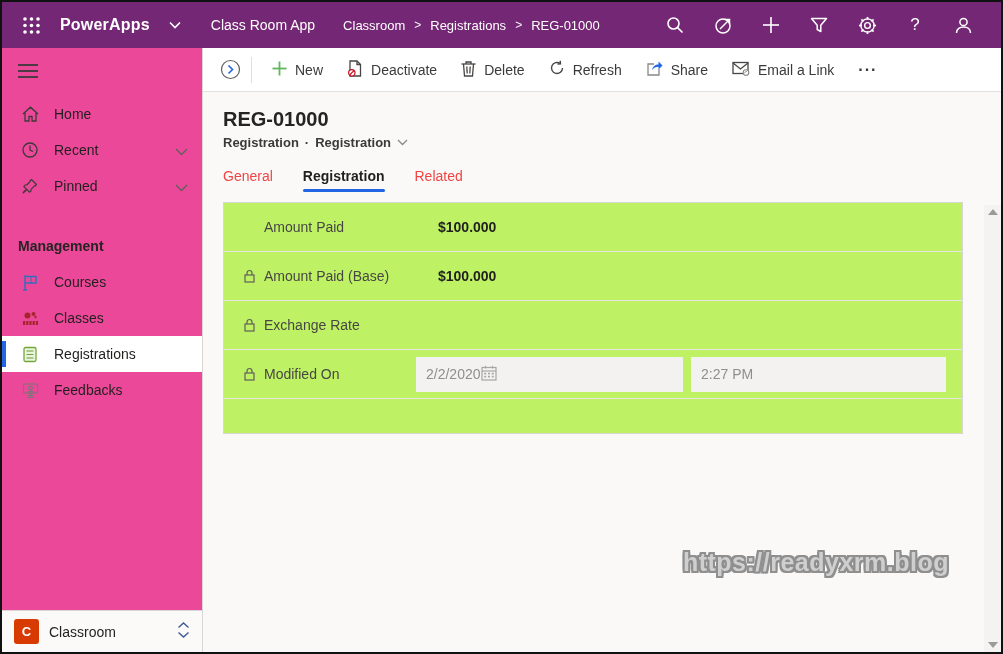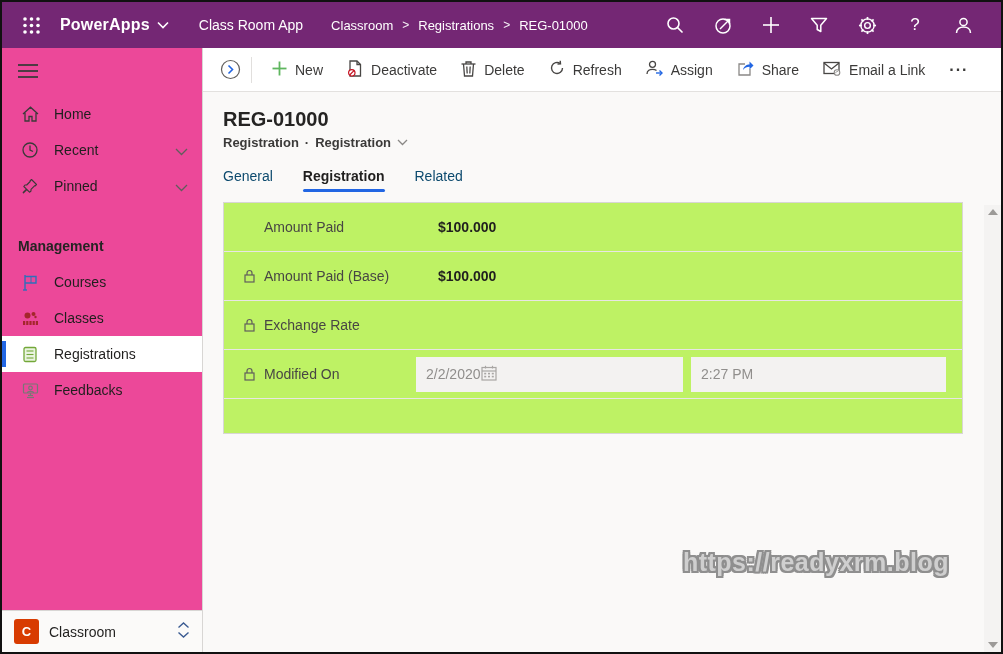--- a/index.html
+++ b/index.html
@@ -4,21 +4,21 @@
 <style>
   * { margin:0; padding:0; box-sizing:border-box; }
   body { font-family:"Liberation Sans", sans-serif; background:#666; }
   .screen { position:relative; width:1003px; height:654px; background:#fff;
             border:2px solid #111; overflow:hidden; }
 
   
   .topbar { height:46px; background:#742774; display:flex; align-items:center;
             color:#fff; padding:0 14px 0 12px; }
   .waffle { width:34px; height:34px; display:flex; align-items:center; justify-content:center; cursor:pointer; }
-  .brand { display:flex; align-items:center; gap:7px; margin-left:12px; cursor:pointer; }
+  .brand { display:flex; align-items:center; gap:19px; margin-left:12px; cursor:pointer; }
   .brand .name { font-size:16px; font-weight:bold; letter-spacing:.2px; }
   .envname { font-size:14px; margin-left:30px; white-space:nowrap; }
   .crumbs { display:flex; align-items:center; gap:9px; font-size:13px; margin-left:28px; white-space:nowrap; }
   .crumb { cursor:pointer; }
   .crumb-sep { font-size:12px; opacity:.95; }
   .topbar-spacer { flex:1; }
   .top-icons { display:flex; align-items:center; }
   .top-icon { width:48px; height:46px; display:flex; align-items:center; justify-content:center; cursor:pointer; }
   .help-glyph { font-size:17px; color:#fff; }
 
@@ -55,21 +55,21 @@
   .cmd-overflow { font-size:16px; font-weight:bold; color:#3b3a39; padding:0 12px; cursor:pointer; letter-spacing:1px; }
 
   
   .content { position:relative; flex:1; background:#faf9f8; overflow:hidden; }
   .rec-header { padding:16px 0 0 20px; }
   .rec-title { font-size:20px; font-weight:bold; color:#252423; }
   .rec-sub { margin-top:4px; display:flex; align-items:center; gap:6px;
              font-size:13px; font-weight:bold; color:#3b3a39; }
   .rec-sub .dot { color:#3b3a39; }
   .tabs { display:flex; gap:30px; padding-left:20px; margin-top:18px; }
-  .tab { font-size:14px; color:#0c4a6e; padding-bottom:8px; cursor:pointer; position:relative; }
+  .tab { font-size:14px; color:#ef4444; padding-bottom:8px; cursor:pointer; position:relative; }
   .tab.active { font-weight:bold; color:#201f1e; }
   .tab.active::after { content:""; position:absolute; left:0; right:0; bottom:0; height:3px;
                        background:#2266E3; border-radius:2px; }
 
   .formcard { width:740px; margin:10px 0 0 20px; background:#bef264;
               border:1px solid #d8d6d4; }
   .frow { height:49px; display:flex; align-items:center; border-bottom:1px solid #e8e6e4;
           margin:0 0; }
   .flabel { flex:0 0 192px; display:flex; align-items:center; padding-left:20px;
             font-size:14px; color:#484644; }
@@ -371,31 +371,20 @@
         <div class="cmdbtn">
           <span>
             <svg width="16" height="16" viewBox="0 0 16 16">
                 <path d="M13.5 8 A5.5 5.5 0 1 1 11.2 3.5" fill="none" stroke="#484644" stroke-width="1.4"></path>
                 <polyline points="11.2,0.8 11.5,3.8 8.5,4.1" fill="none" stroke="#484644" stroke-width="1.4"></polyline>
               </svg>
           </span>
           <span>Refresh</span>
         </div>
 
-        <div class="cmdbtn">
-          <span>
-            <svg width="17" height="16" viewBox="0 0 17 16">
-                <circle cx="6.5" cy="4.3" r="3" fill="none" stroke="#484644" stroke-width="1.3"></circle>
-                <path d="M1 14 C1 10.6 4 9.3 6.5 9.3 C8 9.3 9.5 9.7 10.5 10.6" fill="none" stroke="#484644" stroke-width="1.3"></path>
-                <line x1="10" y1="13" x2="16" y2="13" stroke="#2266E3" stroke-width="1.4"></line>
-                <polyline points="13.5,10.5 16,13 13.5,15.5" fill="none" stroke="#2266E3" stroke-width="1.4"></polyline>
-              </svg>
-          </span>
-          <span>Assign</span>
-        </div>
 
         <div class="cmdbtn">
           <span>
             <svg width="17" height="16" viewBox="0 0 17 16">
                 <path d="M8 4 H2 V15 H13 V9" fill="none" stroke="#8a8886" stroke-width="1.3"></path>
                 <path d="M6 10 C6.5 6.5 9.5 4.5 12.5 4.5 L12.5 1.5 L16.5 5.5 L12.5 9.5 L12.5 6.8 C10 6.8 7.5 7.8 6 10 Z" fill="#2266E3" stroke="none"></path>
               </svg>
           </span>
           <span>Share</span>
         </div>

